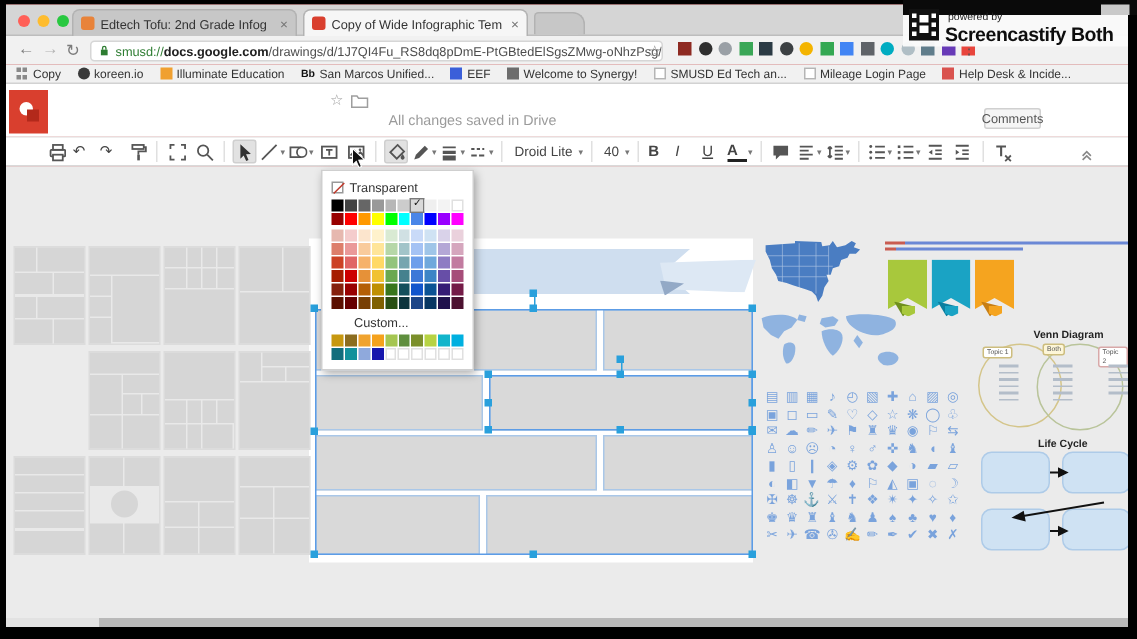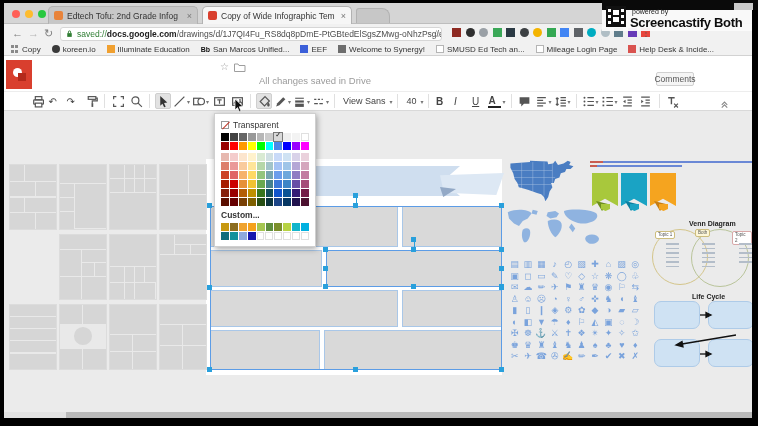--- a/index.html
+++ b/index.html
@@ -101,21 +101,21 @@
   .picker{left:210px;top:110px;width:102px;background:#fff;border:1px solid #cfcfcf;
           box-shadow:1px 2px 6px rgba(0,0,0,.35);padding:5px 6px;z-index:50;}
   .trow{display:flex;align-items:center;gap:4px;font-size:8.5px;color:#333;height:12px;margin-bottom:2px;}
   .tic{width:8px;height:8px;border:1px solid #999;position:relative;}
   .tic::after{content:"";position:absolute;left:-1px;top:3px;width:10px;height:1px;background:#c0392b;transform:rotate(-45deg);}
   .prow{display:flex;gap:1px;margin-bottom:1px;}
   .pcell{width:8px;height:8px;position:relative;}
   .pcell.wcell{border:1px solid #e0e0e0;}
   .pcell.sel{outline:1px solid #7a7a7a;outline-offset:0;}
   .pcell.sel::after{content:"✓";position:absolute;left:1px;top:-2px;font-size:7px;color:#111;}
-  .customlbl{font-size:8.5px;color:#333;margin:4px 0 3px;font-weight:bold;}
+  .customlbl{font-size:8.5px;color:#333;margin:4px 15px 3px;}
 
   
   .scast-black{left:602px;top:0;width:156px;height:10px;background:#0a0a0a;}
   .scast{left:602px;top:10px;width:150px;height:21px;background:rgba(250,250,250,.96);}
   .film{left:606px;top:6px;width:20px;height:21px;background:#111;z-index:5;}
   .film i{position:absolute;left:2px;top:3px;width:3px;height:3px;background:#fff;box-shadow:0 6px 0 #fff,0 12px 0 #fff;}
   .film b{position:absolute;right:2px;top:3px;width:3px;height:3px;background:#fff;box-shadow:0 6px 0 #fff,0 12px 0 #fff;}
   .film u{position:absolute;left:7px;top:4px;width:6px;height:5px;background:#fff;box-shadow:0 7px 0 #fff;}
   .poweredby{left:632px;top:8px;font-size:7px;color:#222;z-index:6;}
   .scastbrand{left:630px;top:15px;font-size:13px;font-weight:bold;color:#0d0d0d;z-index:6;letter-spacing:-0.3px;}
@@ -153,21 +153,21 @@
 
     <div class="abs urlrow">
       <span class="abs navic" style="left:8px">←</span>
       <span class="abs navic" style="left:24px;color:#b5b5b5">→</span>
       <span class="abs navic" style="left:40px">↻</span>
       <div class="omni abs">
         <svg width="9" height="11" viewBox="0 0 12 12" style="margin-right:3px;flex:0 0 auto">
           <rect x="3" y="5.5" width="6" height="5" fill="#2e7d32"></rect>
           <path d="M4.5,5.5V4a1.5,1.5 0 0 1 3,0v1.5" stroke="#2e7d32" fill="none" stroke-width="1.2"></path>
         </svg>
-        <span class="scheme">saved://</span>
+        <span class="scheme">smusd://</span>
           <span class="dom">docs.google.com</span>
           <span>/drawings/d/1J7QI4Fu_RS8dq8pDmE-PtGBtedElSgsZMwg-oNhzPsg/edit</span>
       </div>
       <span class="abs starbox">☆</span>
       <div class="abs extrow" id="ext-icons">
           <div class="extic" style="background: rgb(142, 42, 34);"></div>
           <div class="extic" style="background: rgb(47, 47, 47); border-radius: 50%;"></div>
           <div class="extic" style="background: rgb(154, 160, 166); border-radius: 50%;"></div>
           <div class="extic" style="background: rgb(58, 167, 87);"></div>
           <div class="extic" style="background: rgb(43, 58, 68);"></div>
@@ -363,21 +363,21 @@
           <svg width="13" height="13" viewBox="0 0 12 12">
             <g stroke="#555" stroke-width="1.1" fill="none">
               <path d="M2,4h8" stroke-dasharray="2,1.4"></path>
               <path d="M2,8h8" stroke-dasharray="3.4,1.4"></path>
             </g>
           </svg>
           <div class="dd">▾</div>
         </div>
         <div class="tsep"></div>
         <div class="tbtn">
-          <div class="fontname">View Sans</div>
+          <div class="fontname">Droid Lite</div>
           <div class="dd">▾</div>
         </div>
         <div class="tsep"></div>
         <div class="tbtn">
           <div class="fontname">40</div>
           <div class="dd">▾</div>
         </div>
         <div class="tsep"></div>
         <div class="tbtn">
           <div class="glyphbtn" style="font-weight: bold;">B</div>

